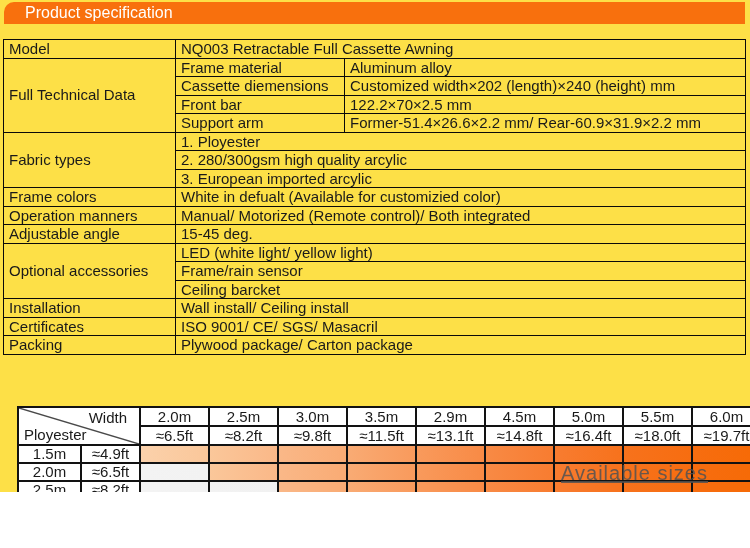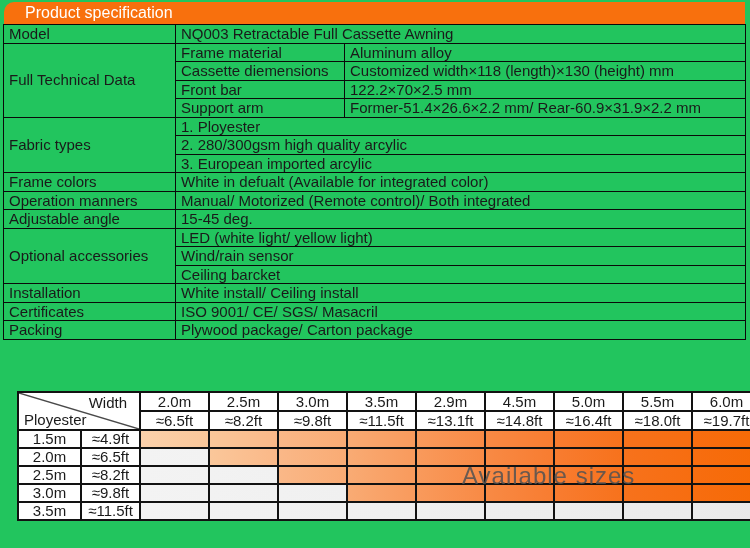--- a/index.html
+++ b/index.html
@@ -1,47 +1,47 @@
 <!DOCTYPE html>
 <html><head>
 <meta charset="utf-8">
 <style>
   html,body{margin:0;padding:0;background:#fff;}
-  .page{position:relative;width:750px;height:548px;background:#22c55e;
+  .page{position:relative;width:750px;height:492px;background:#fde047;
         font-family:"Liberation Sans",sans-serif;color:#1a1a1a;overflow:hidden;}
 
   
   .banner{position:absolute;left:4px;width:741px;box-sizing:border-box;
           background:#f8700d;color:#ffffff;font-size:16px;
           border-radius:10px 0 0 0;padding-left:21px;}
   .banner1{top:2px;height:22px;line-height:22px;}
   .banner2{top:367px;height:23px;line-height:23px;}
 
   
-  table{border-collapse:collapse;table-layout:fixed;}
+  table{border-collapse:collapse;table-layout:fixed;margin-top:15px;}
   .spec{position:absolute;left:3px;top:24px;width:742px;}
   .spec td{border:1.5px solid #0a0a0a;font-size:15px;height:17.5px;line-height:17.5px;
            padding:0 0 0 5px;overflow:hidden;white-space:nowrap;}
 
   
   .sizes{position:absolute;left:17px;top:391px;width:743px;}
   .sizes th,.sizes td{border:2px solid #121212;font-size:15px;font-weight:normal;
            text-align:center;padding:0;height:16px;line-height:16px;overflow:hidden;white-space:nowrap;}
   .sizes thead th{height:17px;line-height:17px;background:#ffffff;}
   .corner{position:relative;background:#ffffff;}
   .corner svg{position:absolute;left:0;top:0;width:100%;height:100%;}
   .w-label{position:absolute;top:1px;right:12px;}
   .p-label{position:absolute;bottom:1px;left:5px;}
   .proj-m{text-align:right;padding-right:3px;background:#ffffff;}
   .proj-ft{text-align:left;padding-left:2px;background:#ffffff;}
 
   
-  .overlay{position:absolute;left:462px;top:462px;width:246px;text-align:left;
-           font-size:24px;letter-spacing:1px;color:rgba(82,82,82,0.85);z-index:5;
-           pointer-events:none;}
+  .overlay{position:absolute;left:462px;top:462px;width:246px;text-align:right;
+           font-size:20px;letter-spacing:1px;color:rgba(82,82,82,0.85);z-index:5;
+           pointer-events:none;text-decoration:underline;}
 </style>
 </head>
 <body>
 
 <div class="page">
 
   <div class="banner banner1" style="background: rgb(248, 112, 13);">
     <span>Product specification</span>
   </div>
 
@@ -56,21 +56,21 @@
       <td>Model</td>
       <td colspan="2">NQ003 Retractable Full Cassette Awning</td>
     </tr>
     <tr>
       <td rowspan="4">Full Technical Data</td>
       <td>Frame material</td>
       <td>Aluminum alloy</td>
     </tr>
     <tr>
       <td>Cassette diemensions</td>
-      <td>Customized width×118 (length)×130 (height) mm</td>
+      <td>Customized width×202 (length)×240 (height) mm</td>
     </tr>
     <tr>
       <td>Front bar</td>
       <td>122.2×70×2.5 mm</td>
     </tr>
     <tr>
       <td>Support arm</td>
       <td>Former-51.4×26.6×2.2 mm/ Rear-60.9×31.9×2.2 mm</td>
     </tr>
     <tr>
@@ -78,43 +78,43 @@
       <td colspan="2">1. Ployester</td>
     </tr>
     <tr>
       <td colspan="2">2. 280/300gsm high quality arcylic</td>
     </tr>
     <tr>
       <td colspan="2">3. European imported arcylic</td>
     </tr>
     <tr>
       <td>Frame colors</td>
-      <td colspan="2">White in defualt (Available for integrated color)</td>
+      <td colspan="2">White in defualt (Available for customizied color)</td>
     </tr>
     <tr>
       <td>Operation manners</td>
       <td colspan="2">Manual/ Motorized (Remote control)/ Both integrated</td>
     </tr>
     <tr>
       <td>Adjustable angle</td>
       <td colspan="2">15-45 deg.</td>
     </tr>
     <tr>
       <td rowspan="3">Optional accessories</td>
       <td colspan="2">LED (white light/ yellow light)</td>
     </tr>
     <tr>
-      <td colspan="2">Wind/rain sensor</td>
+      <td colspan="2">Frame/rain sensor</td>
     </tr>
     <tr>
       <td colspan="2">Ceiling barcket</td>
     </tr>
     <tr>
       <td>Installation</td>
-      <td colspan="2">White install/ Ceiling install</td>
+      <td colspan="2">Wall install/ Ceiling install</td>
     </tr>
     <tr>
       <td>Certificates</td>
       <td colspan="2">ISO 9001/ CE/ SGS/ Masacril</td>
     </tr>
     <tr>
       <td>Packing</td>
       <td colspan="2">Plywood package/ Carton package</td>
     </tr>
   </tbody>

